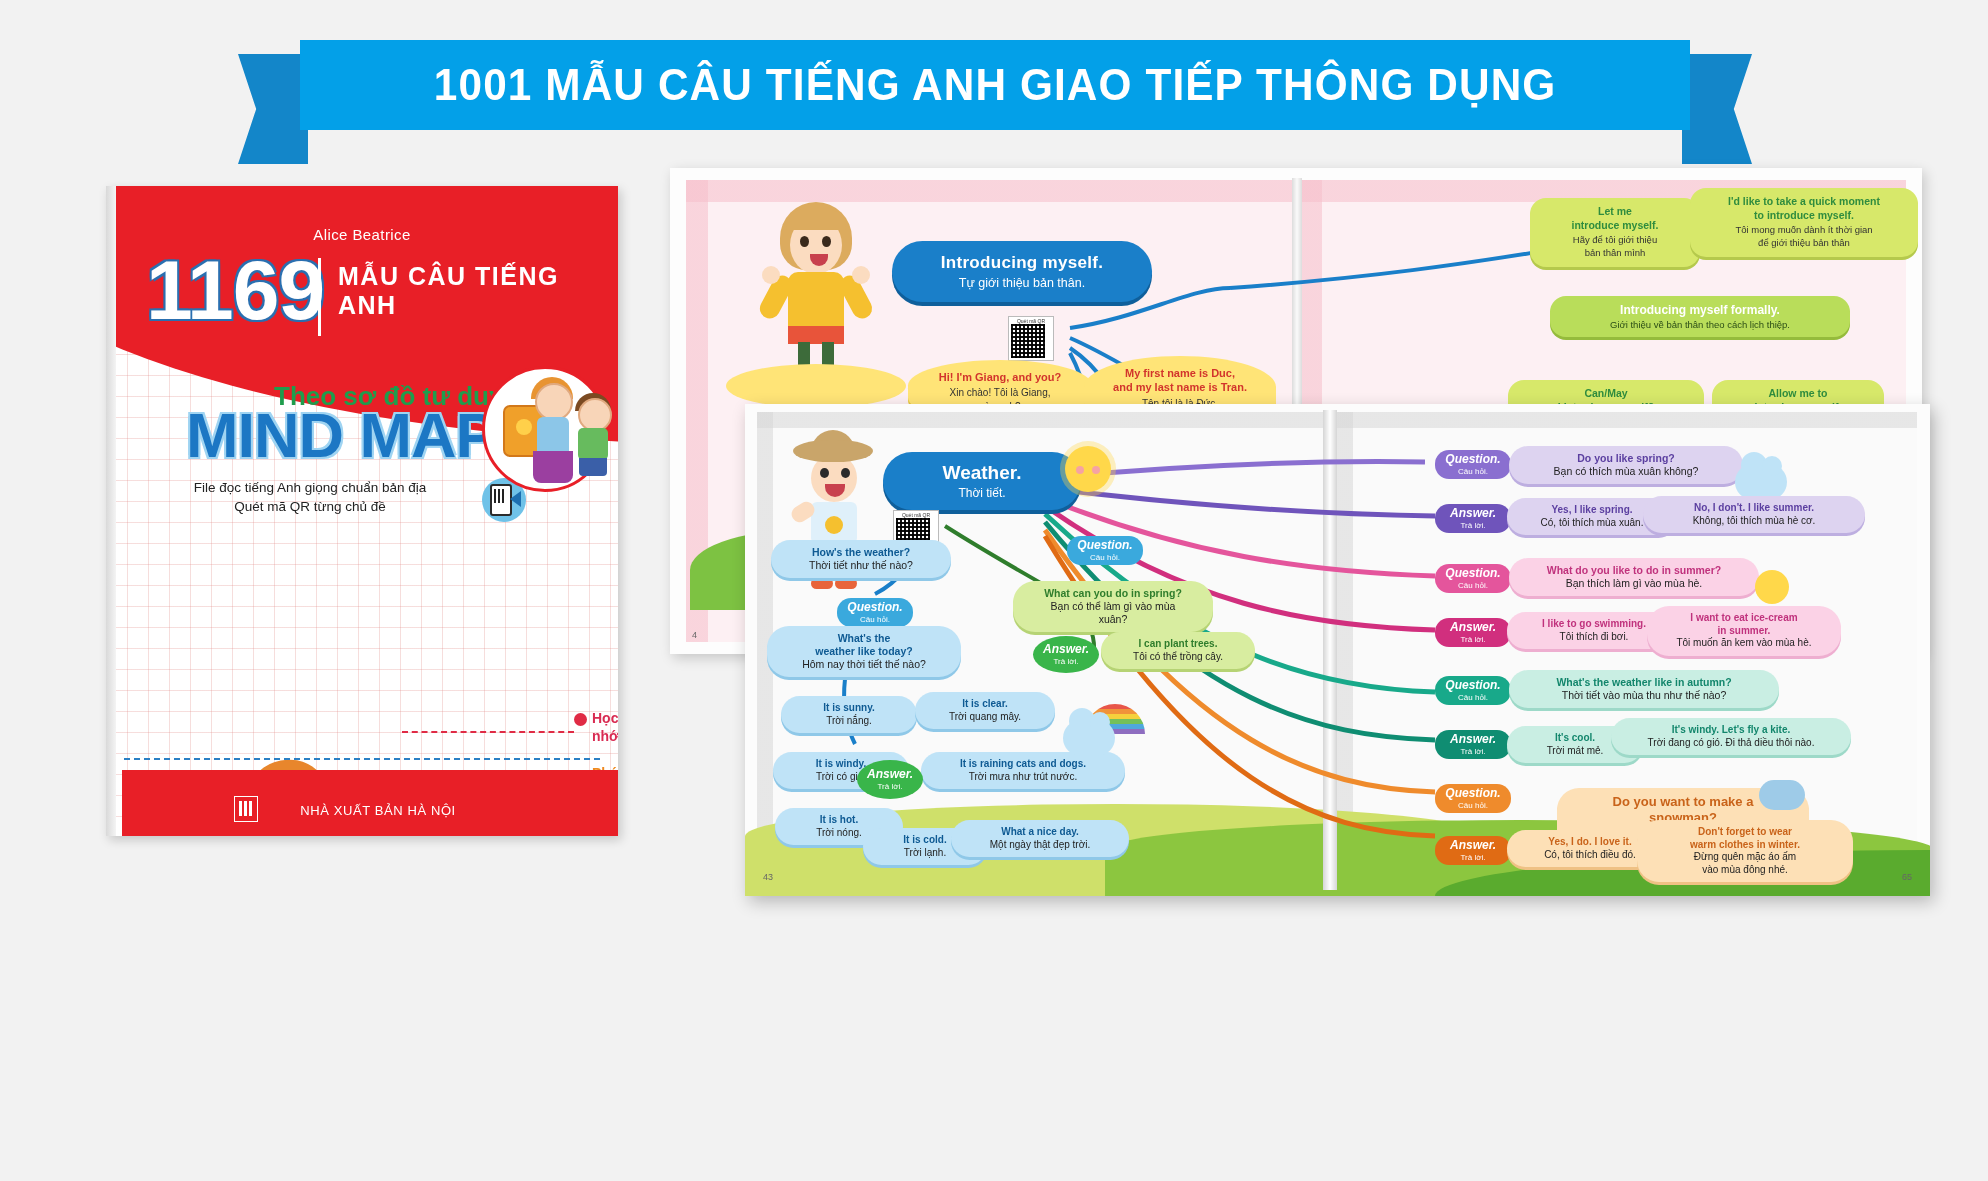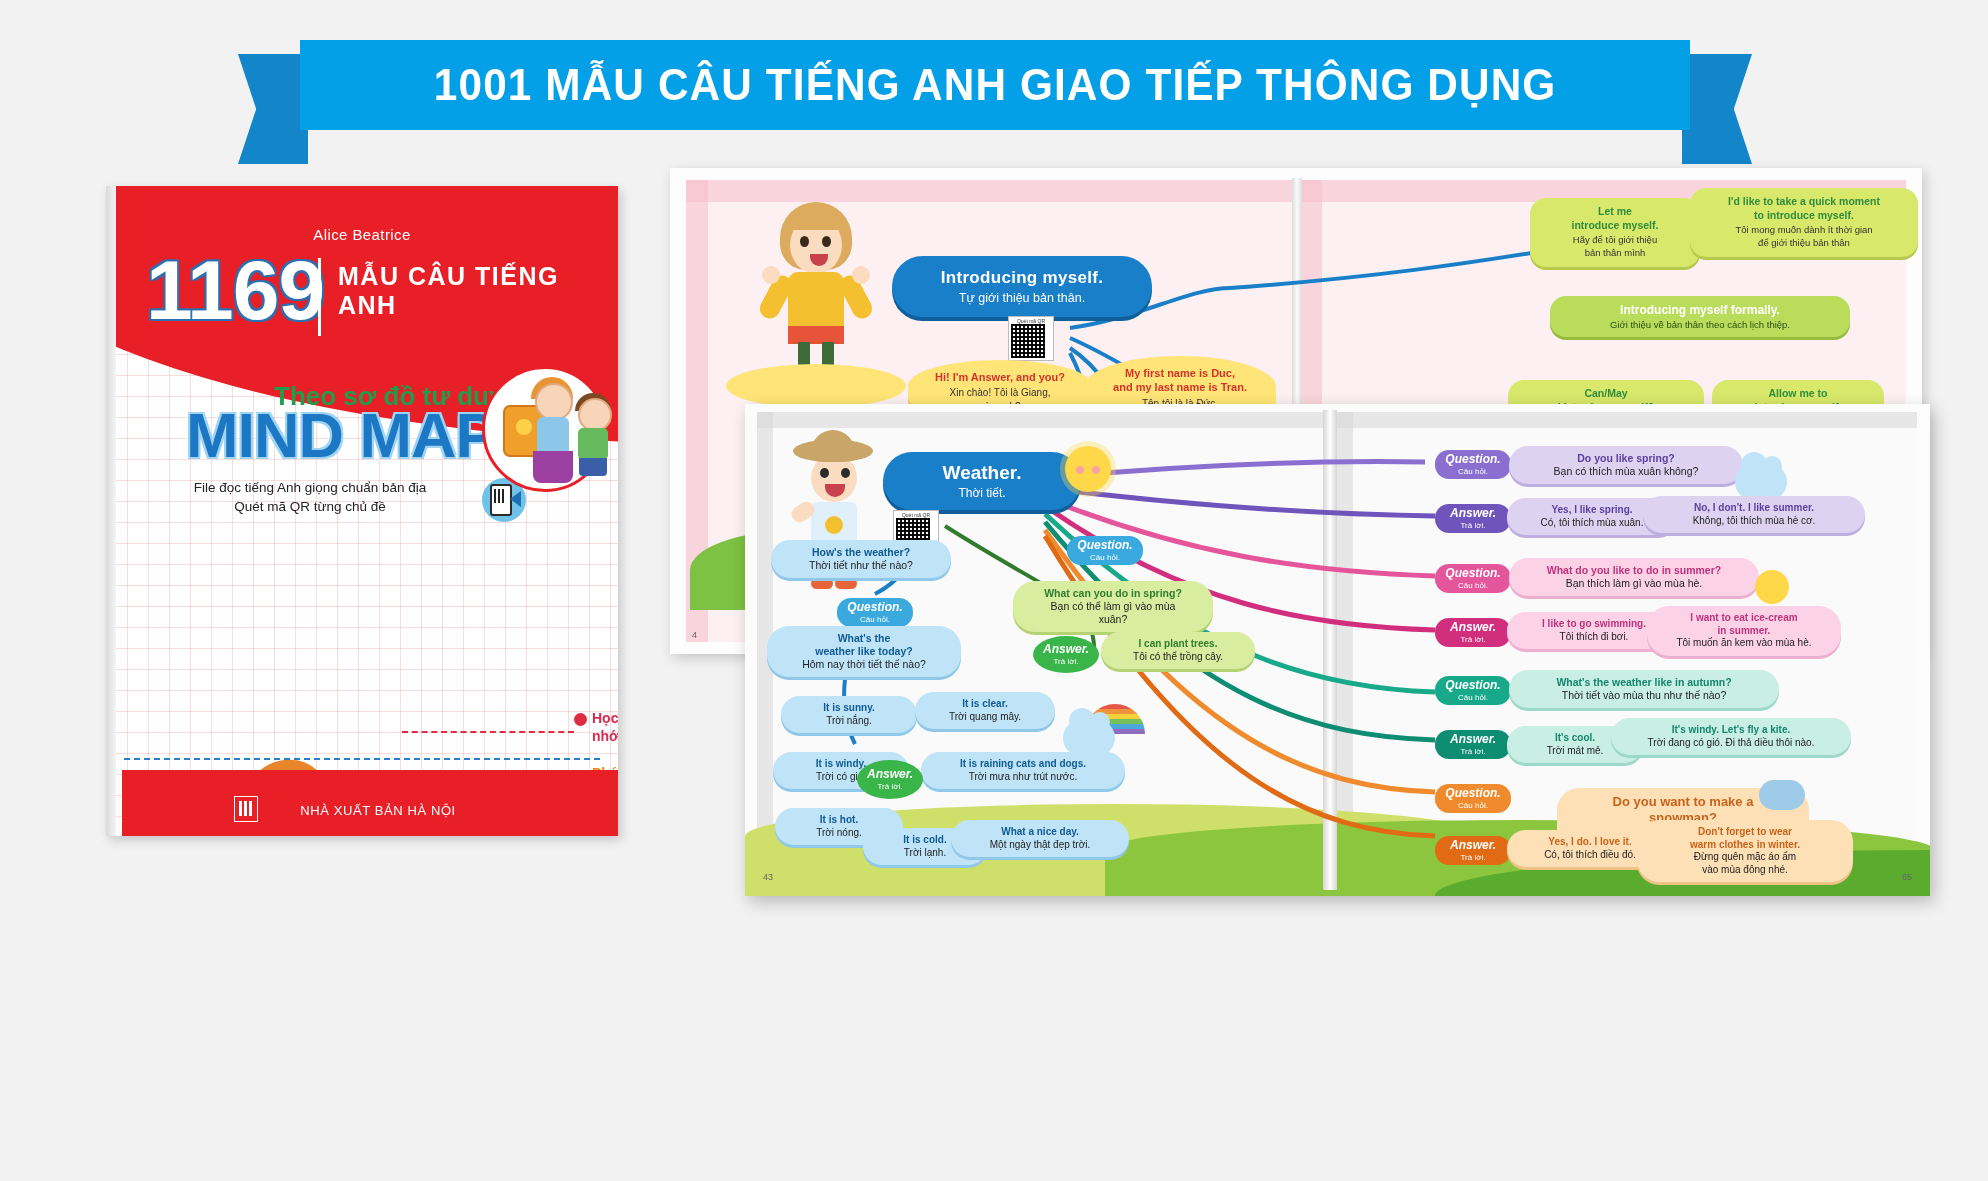--- a/index.html
+++ b/index.html
@@ -366,31 +366,31 @@
     <span class="hand l"></span>
     <span class="hand r"></span>
     <span class="skirt"></span>
     <span class="leg l"></span>
     <span class="leg r"></span>
   </div>
   <div id="bblob"></div>
   <div id="bbush"></div>
   <div id="bbush2"></div>
 
-  <div class="cloud" style="left:222px;top:88px;width:216px;">
+  <div class="cloud" style="left:222px;top:73px;width:216px;">
     <div class="en">Introducing myself.</div>
     <div class="vi">Tự giới thiệu bản thân.</div>
   </div>
   <div class="qr" style="left:338px;top:148px;width:40px;">
     <div class="lbl">Quét mã QR</div>
     <div class="code"></div>
   </div>
 
   <div class="yellowbox" style="left:238px;top:192px;width:152px;">
-    <div class="en">Hi! I'm Answer, and you?</div>
+    <div class="en">Hi! I'm Giang, and you?</div>
     <div class="vi" style="white-space: pre-line;">Xin chào! Tôi là Giang,
 còn anh?</div>
   </div>
   <div class="yellowbox" style="left:414px;top:188px;width:160px;">
     <div class="en" style="white-space: pre-line;">My first name is Duc,
 and my last name is Tran.</div>
     <div class="vi" style="white-space: pre-line;">Tên tôi là là Đức,
 còn họ của tôi là Trần.</div>
   </div>
   <div class="yellowbox" style="left:222px;top:282px;width:150px;">

